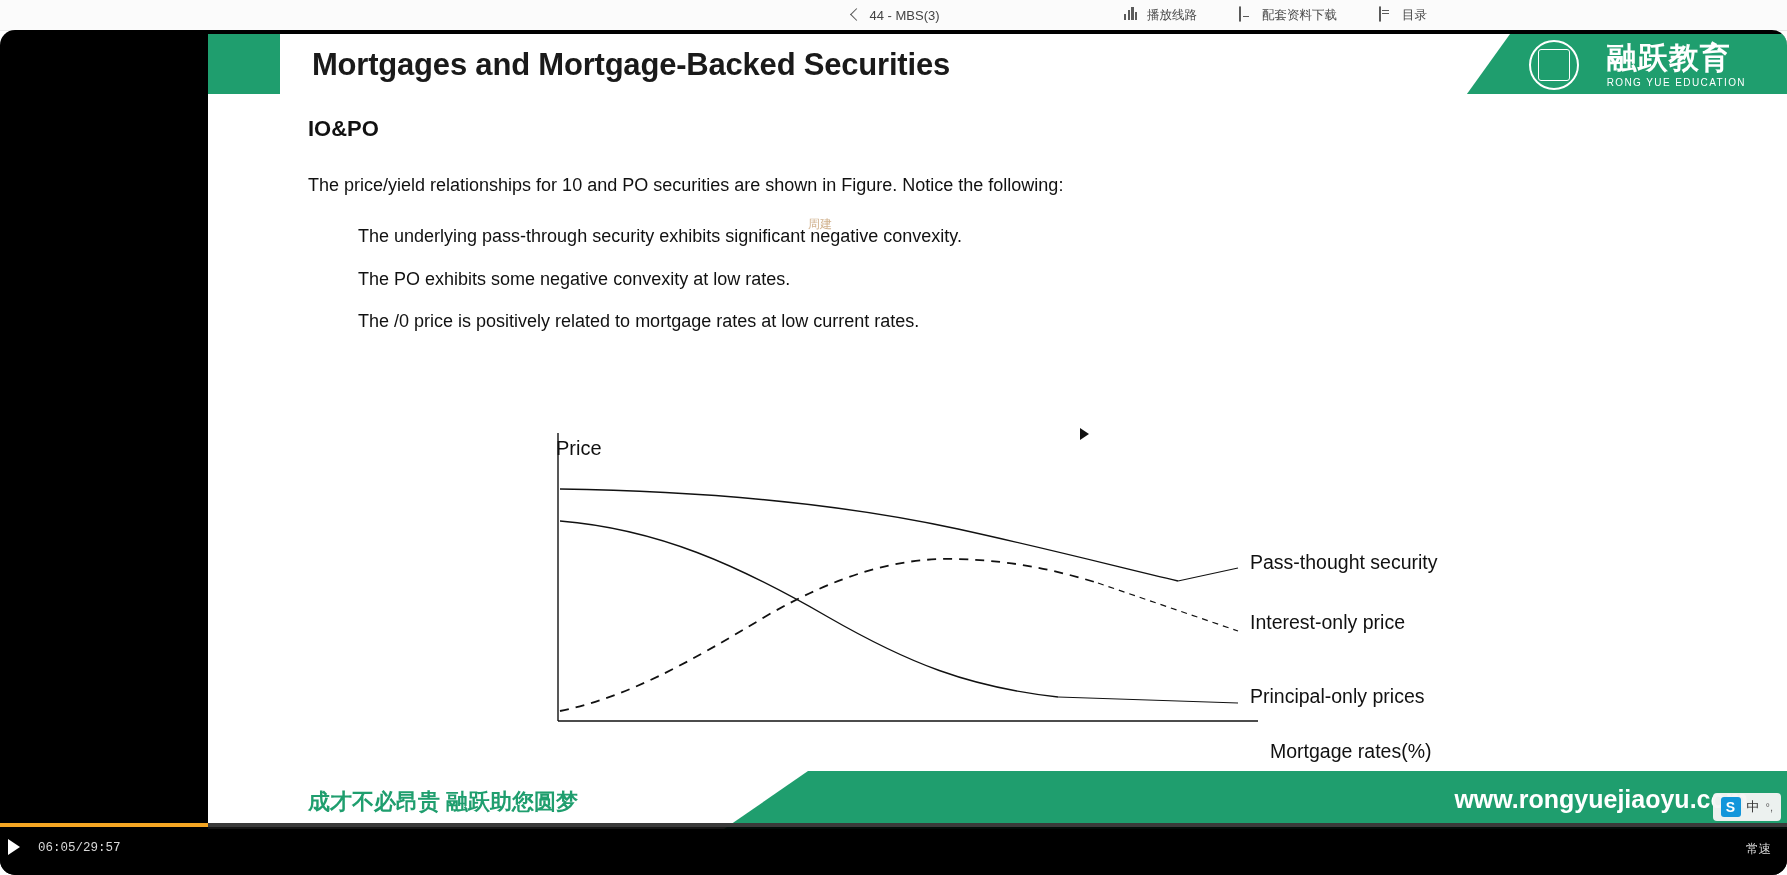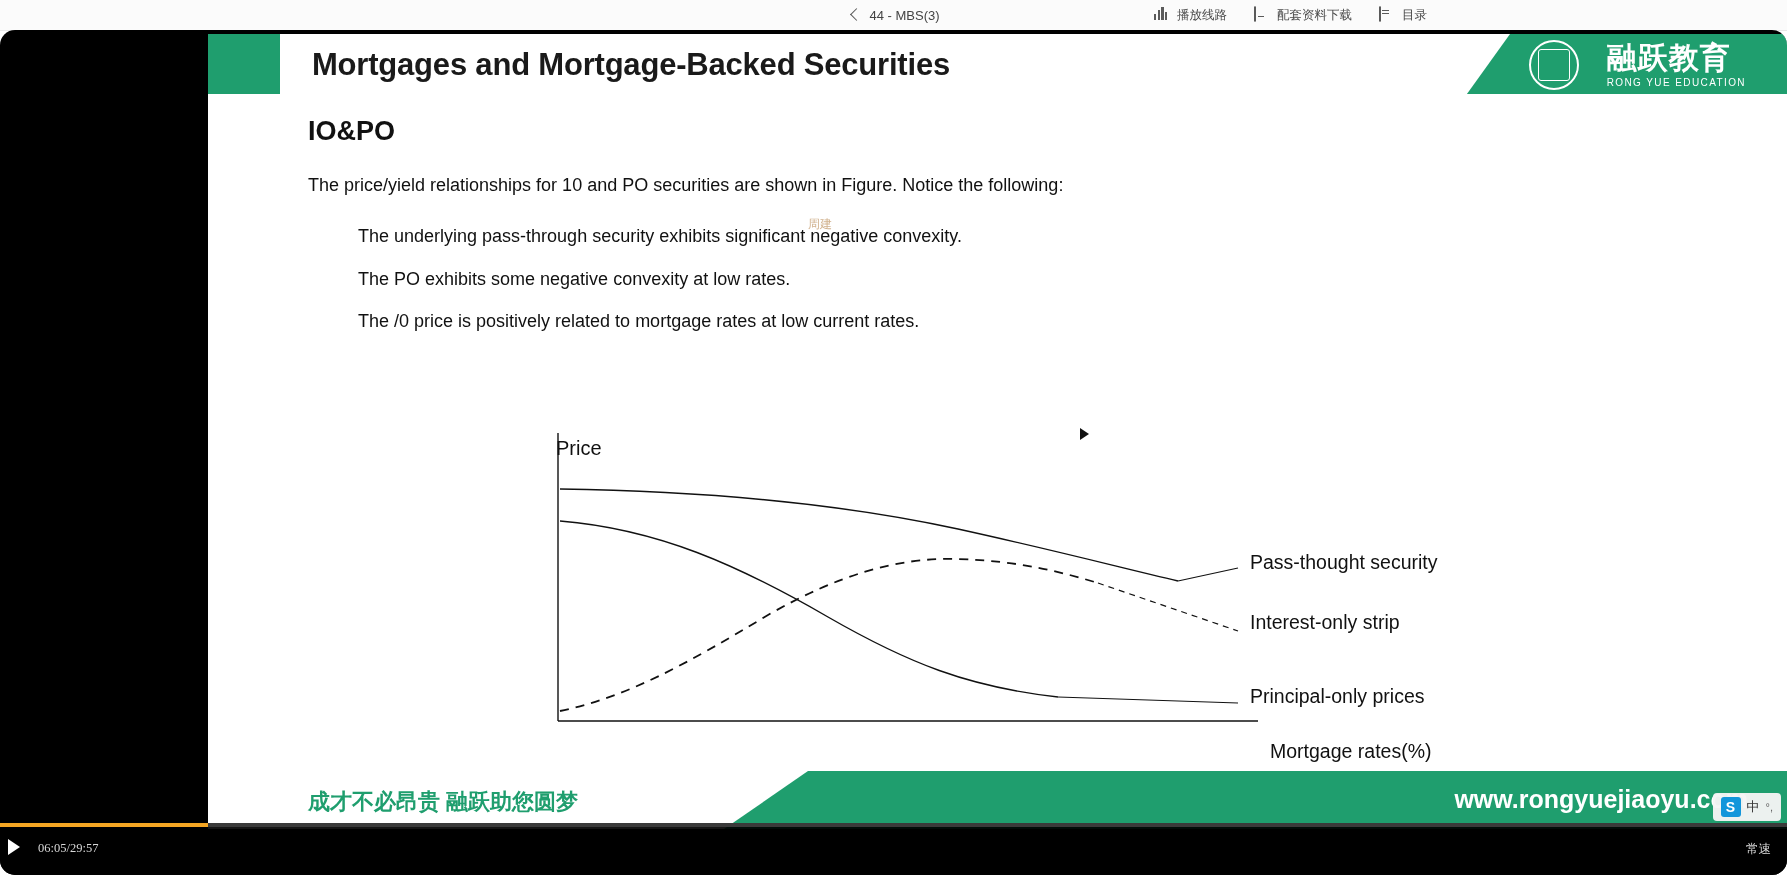--- a/index.html
+++ b/index.html
@@ -54,21 +54,21 @@
     font-size: 13px;
     color: #444;
     white-space: nowrap;
   }
   .topbar-right {
     position: absolute;
     right: 360px; top: 0;
     height: 30px;
     display: flex;
     align-items: center;
-    gap: 27px;
+    gap: 42px;
   }
   .tb-item {
     display: flex;
     align-items: center;
     gap: 6px;
     font-size: 12.5px;
     color: #4a4a4a;
     cursor: pointer;
     white-space: nowrap;
   }
@@ -177,21 +177,21 @@
     font-size: 10px;
     color: #ffffff;
     letter-spacing: 1.4px;
     margin-top: 4px;
   }
 
   
   .slide-sub {
     position: absolute;
     left: 100px; top: 82px;
-    font-size: 27px;
+    font-size: 22px;
     font-weight: bold;
     color: #111;
   }
   .lead {
     position: absolute;
     left: 100px; top: 140px;
     width: 1440px;
     font-size: 18px;
     color: #111;
     line-height: 1.25;
@@ -301,21 +301,21 @@
     border-left: 12px solid #ffffff;
     border-top: 8px solid transparent;
     border-bottom: 8px solid transparent;
     cursor: pointer;
   }
   .time {
     position: absolute;
     left: 38px; top: 18px;
     font-size: 12.5px;
     color: #d8d8d8;
-    font-family: Liberation Serif, serif;
+    font-family: Liberation Mono, monospace;
   }
   .speed {
     position: absolute;
     right: 16px; top: 18px;
     font-size: 12.5px;
     color: #d8d8d8;
   }
 
   
   .ime {
@@ -420,21 +420,21 @@
           <path d="M22,96 C120,104 200,140 290,192 C370,238 430,262 520,272" fill="none" stroke="#111" stroke-width="1.4"></path>
 
           <path d="M22,286 C90,272 150,238 230,190 C300,150 360,132 420,134 C480,136 520,146 560,158" fill="none" stroke="#111" stroke-width="1.8" stroke-dasharray="9,7"></path>
 
           <line x1="640" y1="156" x2="700" y2="143" stroke="#111" stroke-width="1.2"></line>
           <line x1="560" y1="158" x2="700" y2="206" stroke="#111" stroke-width="1.2" stroke-dasharray="6,5"></line>
           <line x1="520" y1="272" x2="700" y2="278" stroke="#111" stroke-width="1.2"></line>
         </svg>
 
         <div class="ann" style="left:712px; top:126px;">Pass-thought security</div>
-        <div class="ann" style="left:712px; top:186px;">Interest-only strip</div>
+        <div class="ann" style="left:712px; top:186px;">Interest-only price</div>
         <div class="ann" style="left:712px; top:260px;">Principal-only prices</div>
         <div class="ann" style="left:732px; top:315px;">Mortgage rates(%)</div>
       </div>
 
       <div class="slide-footer">
         <div class="ftr-white-wedge"></div>
         <div class="ftr-left">成才不必昂贵 融跃助您圆梦</div>
         <div class="ftr-right">www.rongyuejiaoyu.com</div>
       </div>
 

